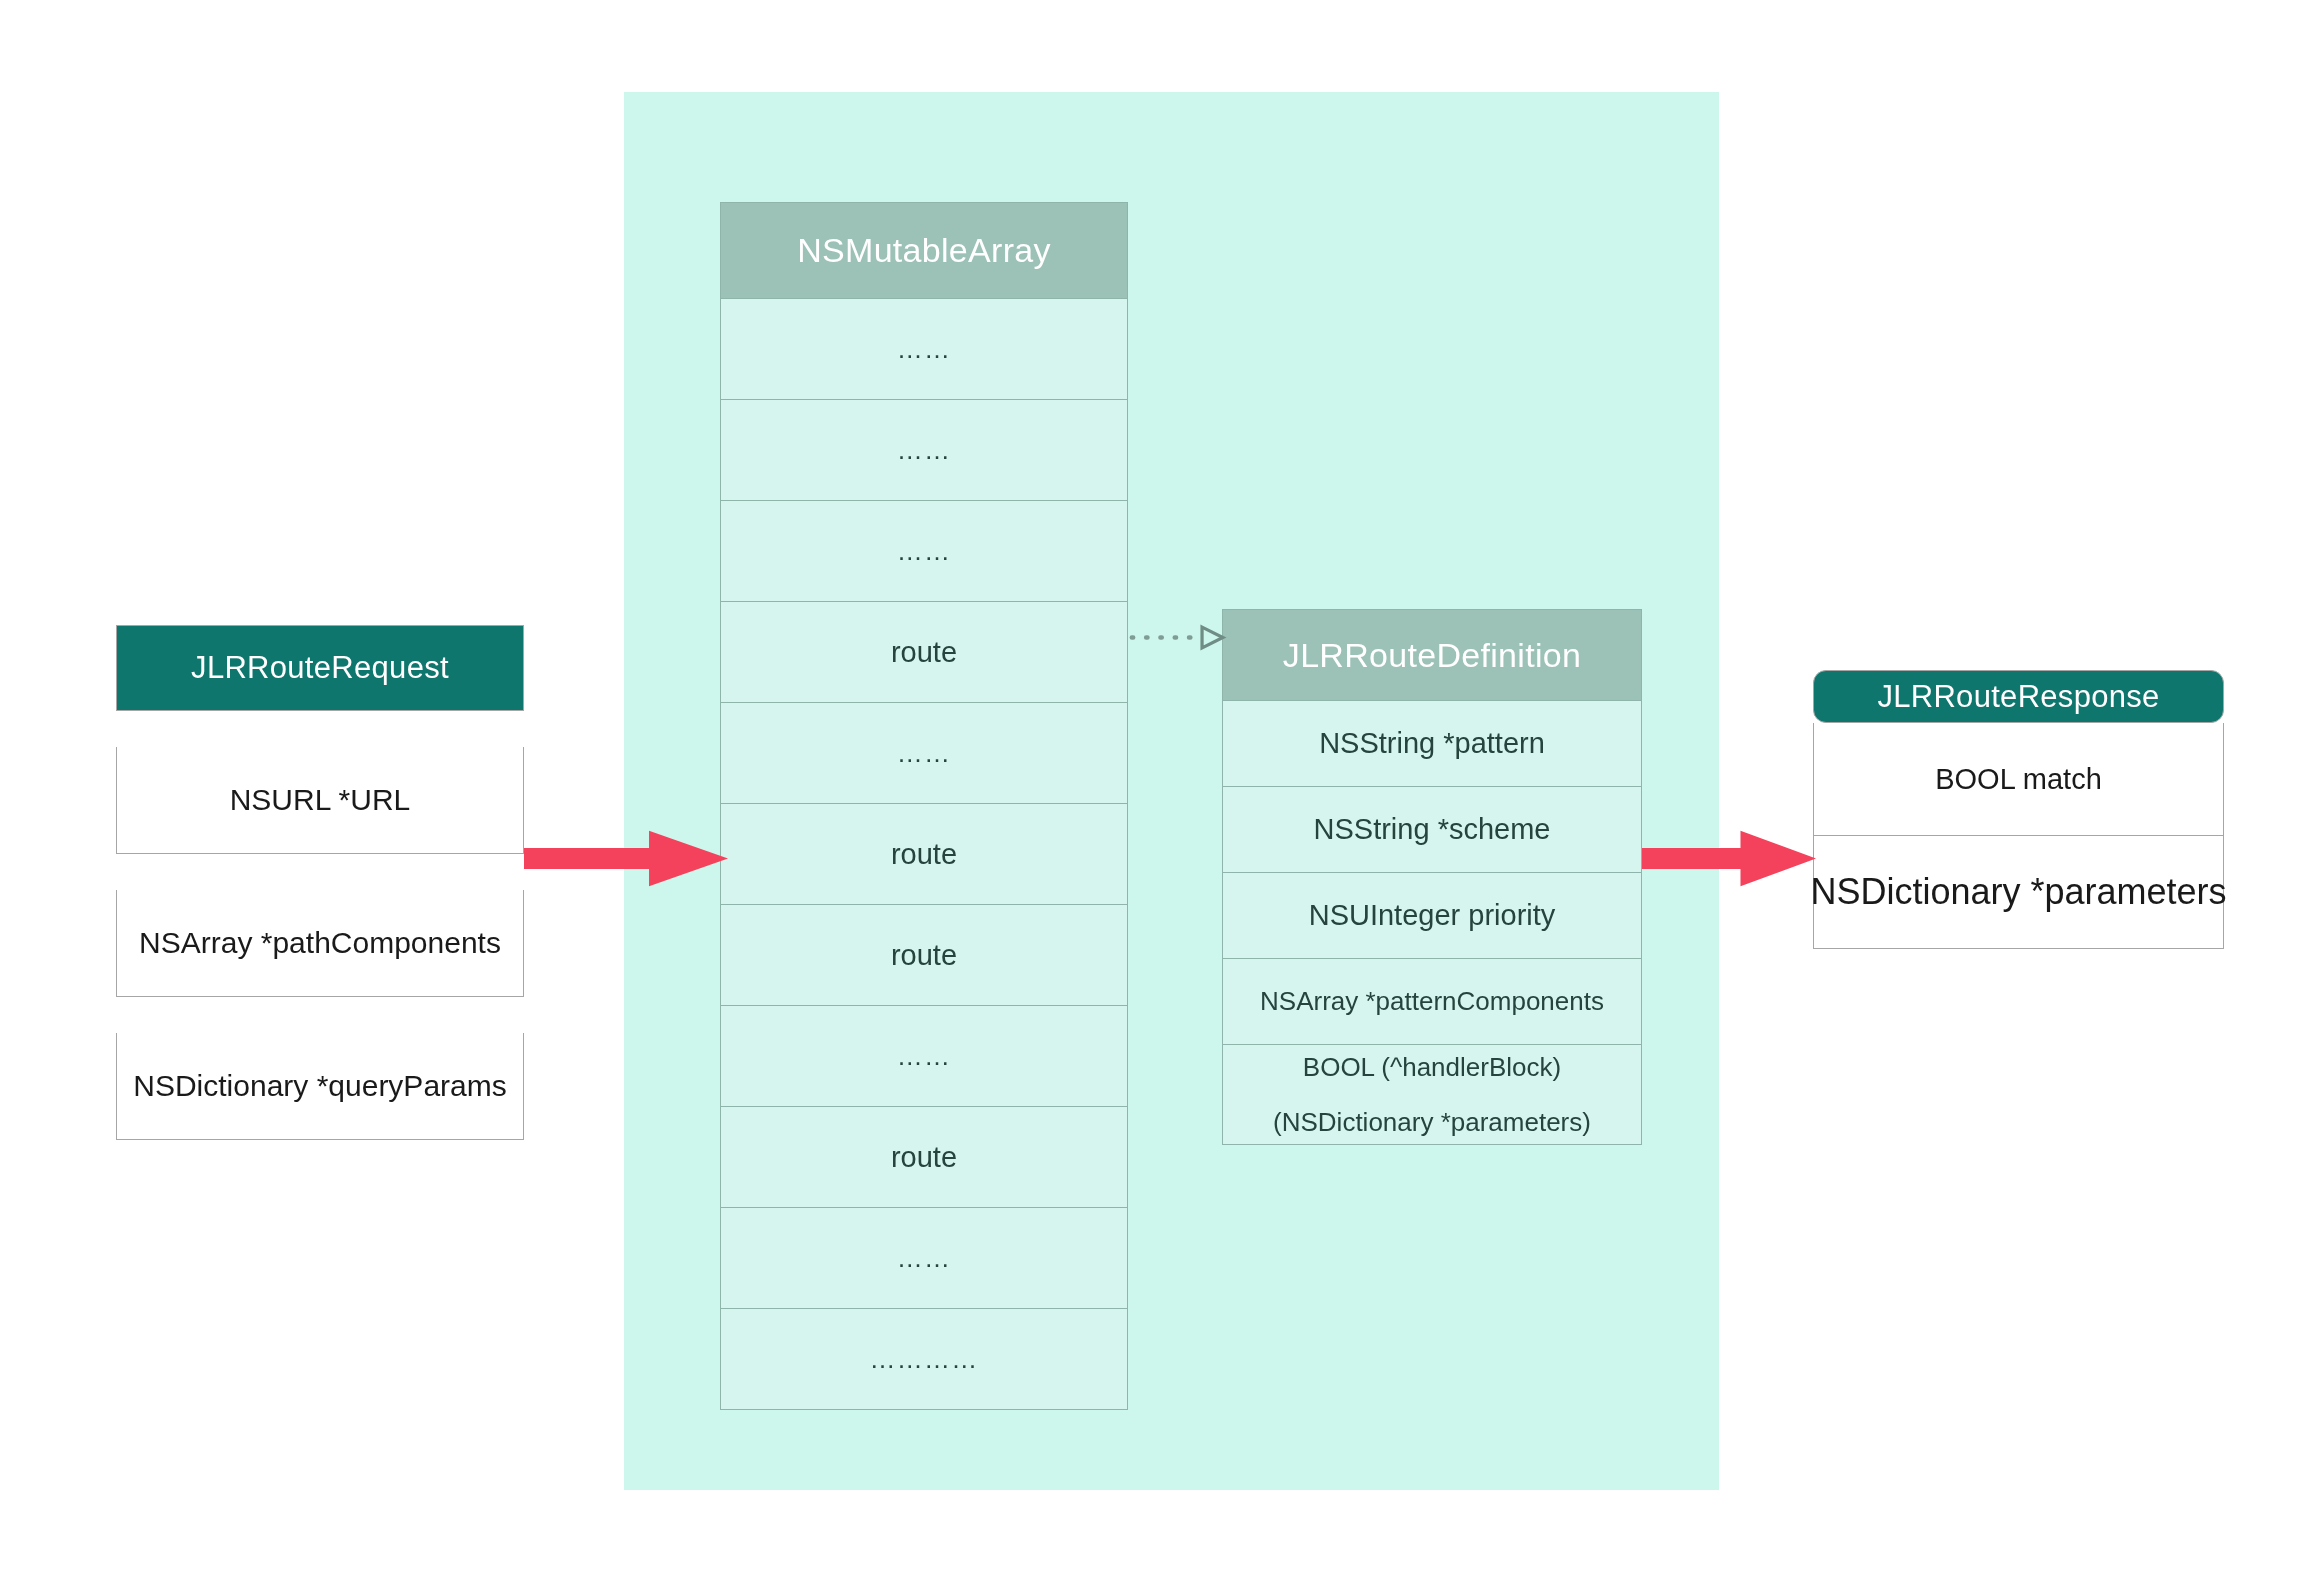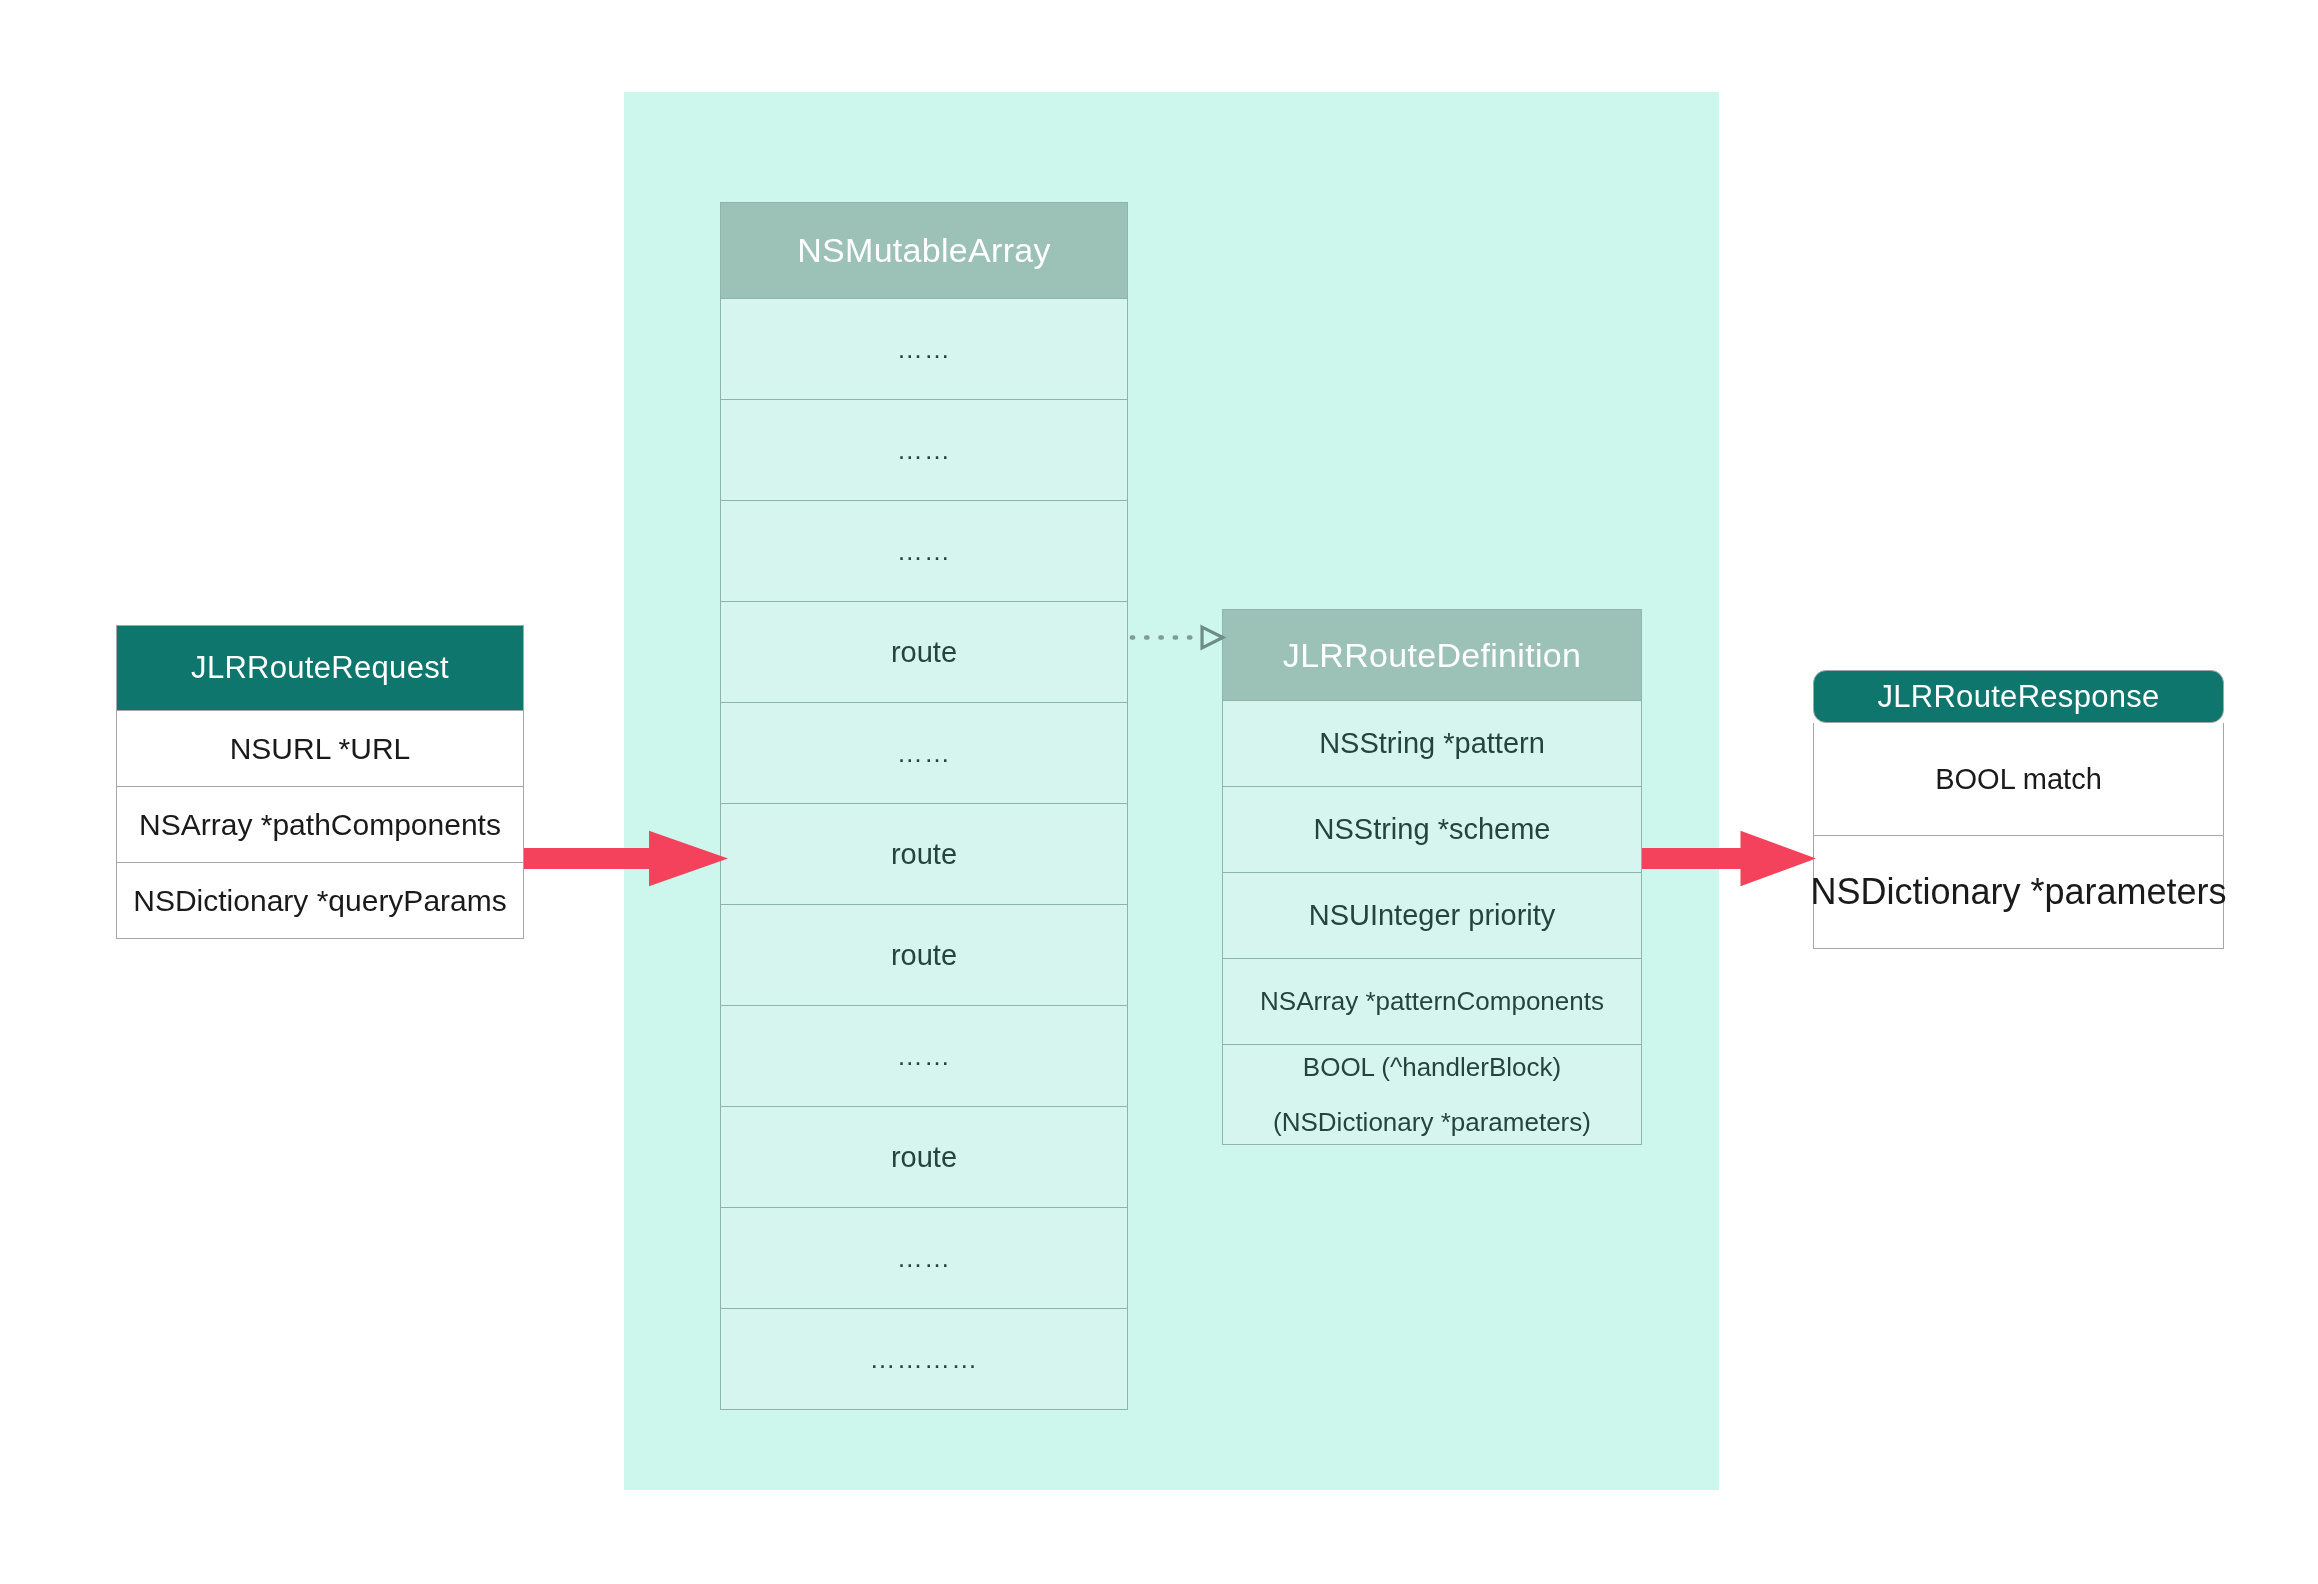--- a/index.html
+++ b/index.html
@@ -74,21 +74,21 @@
   .teal .row {
     background: #d5f5ee;
     border: 0.7px solid #8fb5aa;
     border-top: none;
     color: #26443d;
   }
 
   
   #request-box  { left: 116px;  top: 625px;  width: 408px; }
   #request-box .hdr { height: 86px; }
-  #request-box .row { height: 76px; font-size: 30px; }
+  #request-box .row { height: 107px; font-size: 30px; margin-top: 36px; }
 
   #array-box { left: 720px; top: 202px; width: 408px; }
   #array-box .hdr { height: 97px; }
   #array-box .row { height: 101px; font-size: 29px; }
   #array-box .row.dots { letter-spacing: 1.3px; font-size: 26px; }
 
   #definition-box { left: 1222px; top: 609px; width: 420px; }
   #definition-box .hdr { height: 92px; }
   #definition-box .row { height: 86px; font-size: 29px; }
   #definition-box .row.small { font-size: 26px; }

